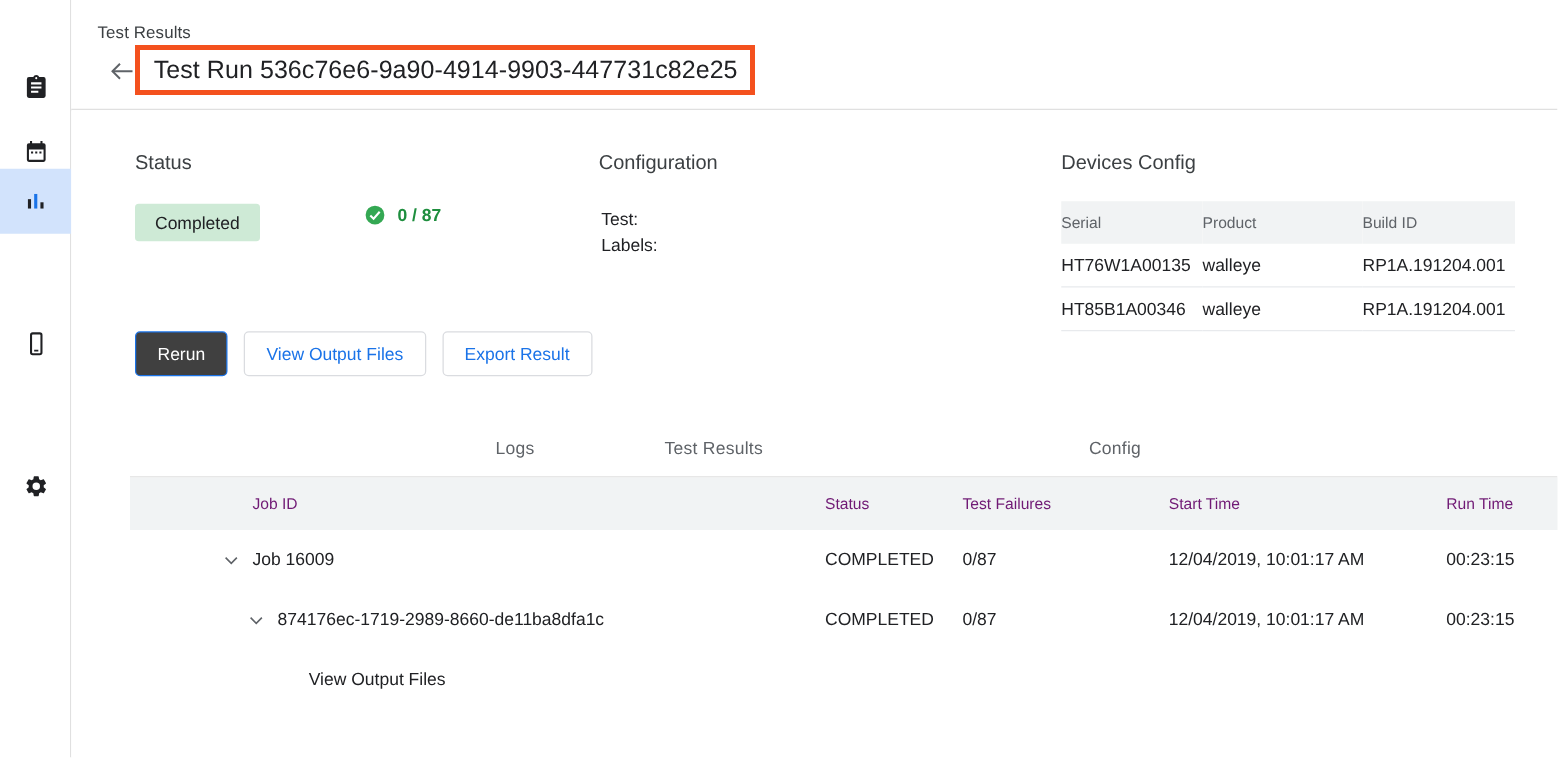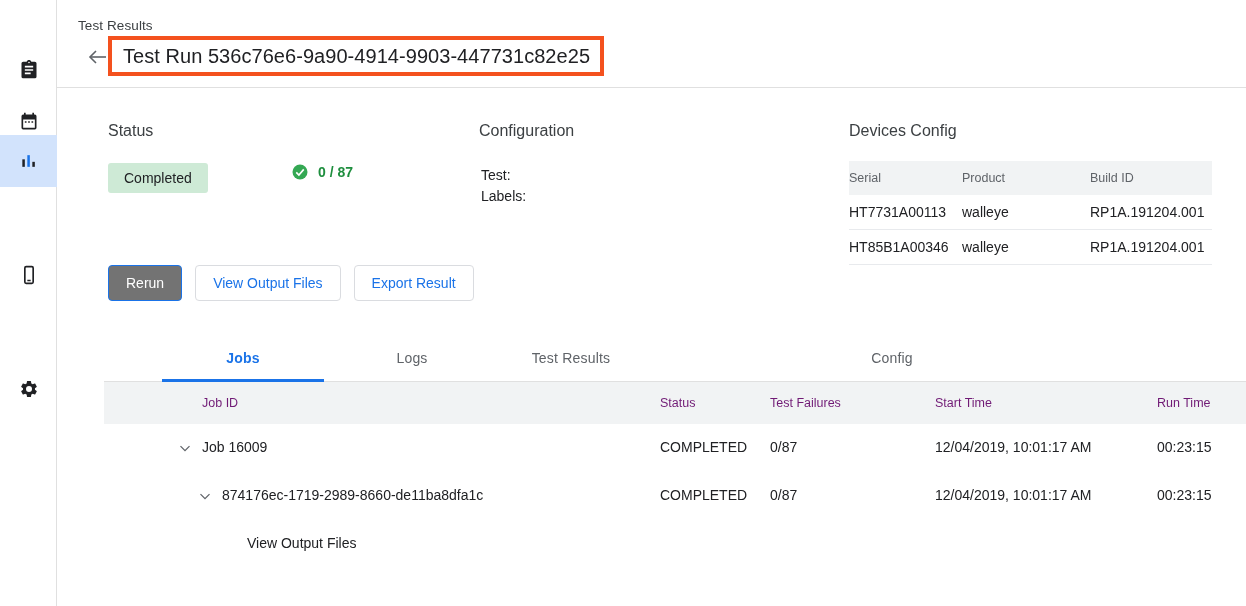--- a/index.html
+++ b/index.html
@@ -78,21 +78,21 @@
     color: #1e8e3e; font-size: 14px; font-weight: bold;
   }
   .passcount svg { display: block; }
 
   .btnrow { position: absolute; left: 51px; top: 176px; display: flex; gap: 13px; }
   .btn {
     font-family: "Liberation Sans", sans-serif;
     font-size: 14px; height: 36px; padding: 0 17px; border-radius: 4px;
     display: flex; align-items: center; cursor: pointer; white-space: nowrap;
   }
-  .btn.filled { background: #737373; color: #ffffff; border: 1px solid #1a73e8; }
+  .btn.filled { background: #404040; color: #ffffff; border: 1px solid #1a73e8; }
   .btn.outline { background: #ffffff; color: #1a73e8; border: 1px solid #dadce0; }
 
   
   #config-title { left: 422px; top: 33px; }
   .cfg { position: absolute; left: 424px; top: 76px; font-size: 14px; color: #202124; line-height: 21px; }
   .cfg-row { display: flex; }
   .cfg-key { width: 53px; color: #202124; }
   .cfg-val { color: #202124; }
 
   
@@ -253,34 +253,33 @@
     <table class="devtable">
       <thead>
         <tr>
           <th class="c-serial">Serial</th>
           <th class="c-product">Product</th>
           <th class="c-build">Build ID</th>
         </tr>
       </thead>
       <tbody>
         <tr>
-          <td class="c-serial">HT7731A00113</td>
+          <td class="c-serial">HT76W1A00135</td>
           <td class="c-product">walleye</td>
           <td class="c-build">RP1A.191204.001</td>
         </tr>
         <tr>
           <td class="c-serial">HT85B1A00346</td>
           <td class="c-product">walleye</td>
           <td class="c-build">RP1A.191204.001</td>
         </tr>
       </tbody>
     </table>
 
     <div class="tabs">
-      <div class="tab active" style="left:58px;  width:162px;">Jobs</div>
       <div class="tab" style="left:248px; width:120px;">Logs</div>
       <div class="tab" style="left:400px; width:134px;">Test Results</div>
       <div class="tab" style="left:733px; width:110px;">Config</div>
     </div>
 
     <div class="jobs-head">
       <span style="left:98px;">Job ID</span>
       <span style="left:556px;">Status</span>
       <span style="left:666px;">Test Failures</span>
       <span style="left:831px;">Start Time</span>

